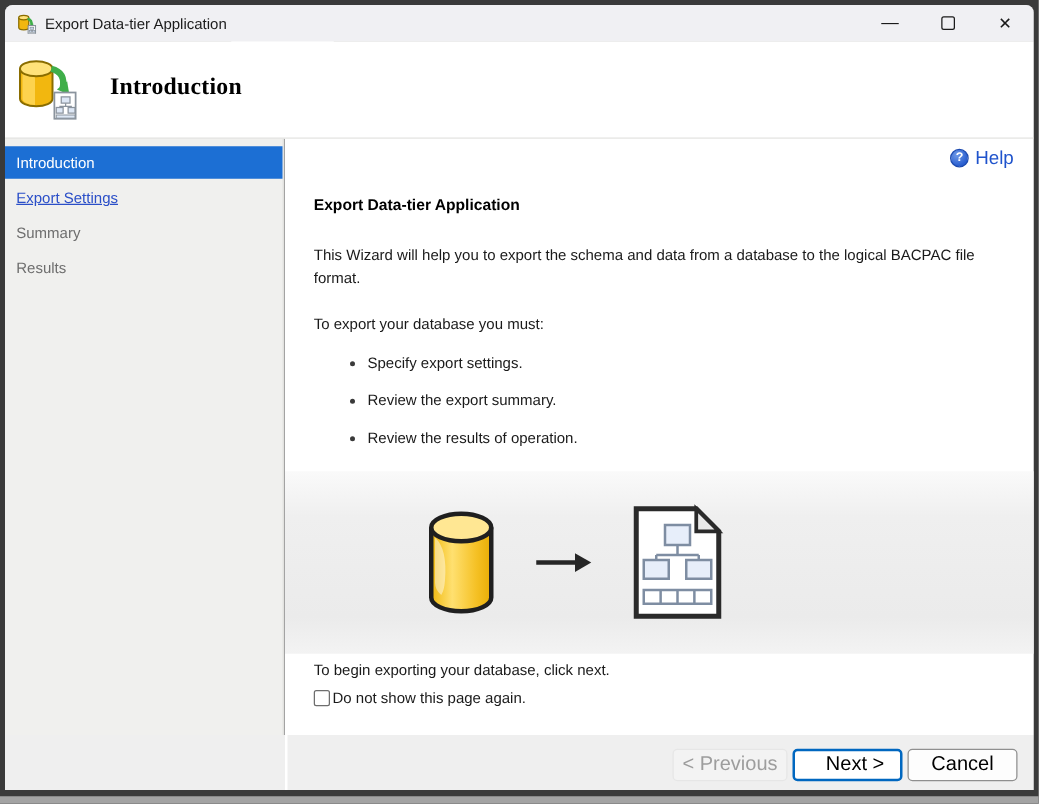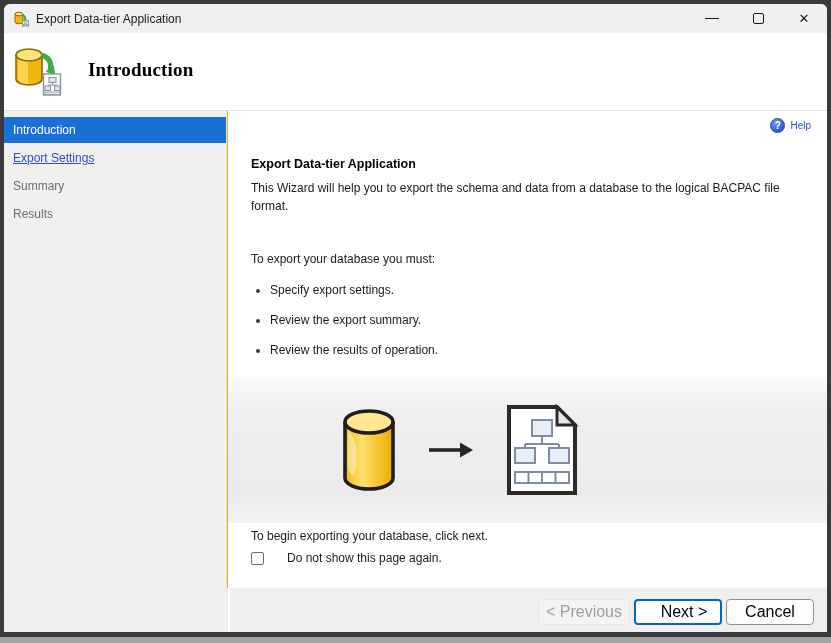--- a/index.html
+++ b/index.html
@@ -5,21 +5,21 @@
   html,body{margin:0;padding:0;}
   body{
     width:831px;height:643px;position:relative;overflow:hidden;
     background:#3a3a3a;
     font-family:"Liberation Sans","DejaVu Sans",sans-serif;
     -webkit-font-smoothing:antialiased;
   }
   .bottom-strip{position:absolute;left:0;right:0;bottom:0;height:6px;background:#a3a3a3;}
   .window{
     position:absolute;left:4px;top:4px;width:823px;height:628px;
-    background:#eab308;border-radius:6px 6px 0 0;overflow:hidden;
+    background:#a3a3a3;border-radius:6px 6px 0 0;overflow:hidden;
   }
   
   .titlebar{
     position:absolute;left:0;top:0;right:0;height:29px;
     background:#f0f0f3;display:flex;align-items:center;
   }
   .tab-remnant{position:absolute;left:181px;top:29px;width:82px;height:5px;background:#f0f0f3;}
   .titlebar .app-icon{width:16px;height:16px;margin:0 7px 0 9px;flex:0 0 auto;}
   .title-text{font-size:12px;color:#1b1b1b;}
   .win-controls{position:absolute;right:0;top:0;height:29px;display:flex;}
@@ -50,35 +50,35 @@
   .side-item.disabled{color:#6e6e6e;}
   .content{
     position:absolute;left:224px;top:107px;right:0;height:477px;background:#ffffff;
     font-size:12px;color:#1a1a1a;
   }
   .help-row{position:absolute;top:7px;right:16px;display:flex;align-items:center;gap:5px;cursor:pointer;}
   .help-icon{width:15px;height:15px;border-radius:50%;
     background:radial-gradient(circle at 35% 30%, #6f9ae8, #2a5fd0 70%);
     color:#fff;font-size:10px;font-weight:bold;display:flex;align-items:center;justify-content:center;
     border:1px solid #1d4bb0;box-sizing:border-box;}
-  .help-label{color:#1f53cc;font-size:10px;}
+  .help-label{color:#1f53cc;font-size:15px;}
   .content .heading{position:absolute;left:23px;top:46px;font-weight:bold;font-size:12.5px;color:#000;}
-  .content .intro{position:absolute;left:23px;top:68px;width:548px;line-height:18px;}
+  .content .intro{position:absolute;left:23px;top:84px;width:548px;line-height:18px;}
   .content .list-intro{position:absolute;left:23px;top:141px;}
-  .bullets{position:absolute;left:28px;top:172px;}
+  .bullets{position:absolute;left:52px;top:172px;}
   .bullet-row{display:flex;align-items:flex-start;margin-bottom:13px;height:17px;}
   .bullet-dot{width:4px;height:4px;border-radius:50%;background:#3a3a3a;margin:6px 10px 0 0;flex:0 0 auto;}
   
   .graphic-band{
     position:absolute;left:0;right:0;top:266px;height:146px;
     background:linear-gradient(180deg,#fafafa 0%,#efefef 25%,#ebebeb 80%,#f3f3f3 100%);
     display:flex;align-items:center;padding-left:112px;box-sizing:border-box;gap:30px;
   }
   .closing-text{position:absolute;left:23px;top:418px;}
-  .checkbox-row{position:absolute;left:23px;top:440px;display:flex;align-items:center;gap:23px;}
+  .checkbox-row{position:absolute;left:23px;top:440px;display:flex;align-items:center;gap:2px;}
   .checkbox{width:13px;height:13px;border:1px solid #6e6e6e;border-radius:2px;background:#fff;
     box-sizing:border-box;cursor:pointer;}
   
   .footer{position:absolute;left:0;right:0;top:584px;height:44px;background:#efefef;}
   .footer .divider{position:absolute;left:224px;top:0;bottom:0;width:2px;background:#ffffff;}
   .btn{position:absolute;top:11px;height:26px;font-size:16px;display:flex;align-items:center;
     justify-content:center;box-sizing:border-box;border-radius:4px;cursor:pointer;}
   .btn-prev{left:534px;width:92px;background:#f3f3f3;border:1px solid #e6e6e6;color:#9d9d9d;cursor:default;}
   .btn-next{left:630px;width:88px;background:#ffffff;border:2px solid #0067c0;color:#000;font-weight:400;padding-left:12px;}
   .btn-cancel{left:722px;width:88px;background:#fdfdfd;border:1px solid #8f8f8f;color:#000;}

